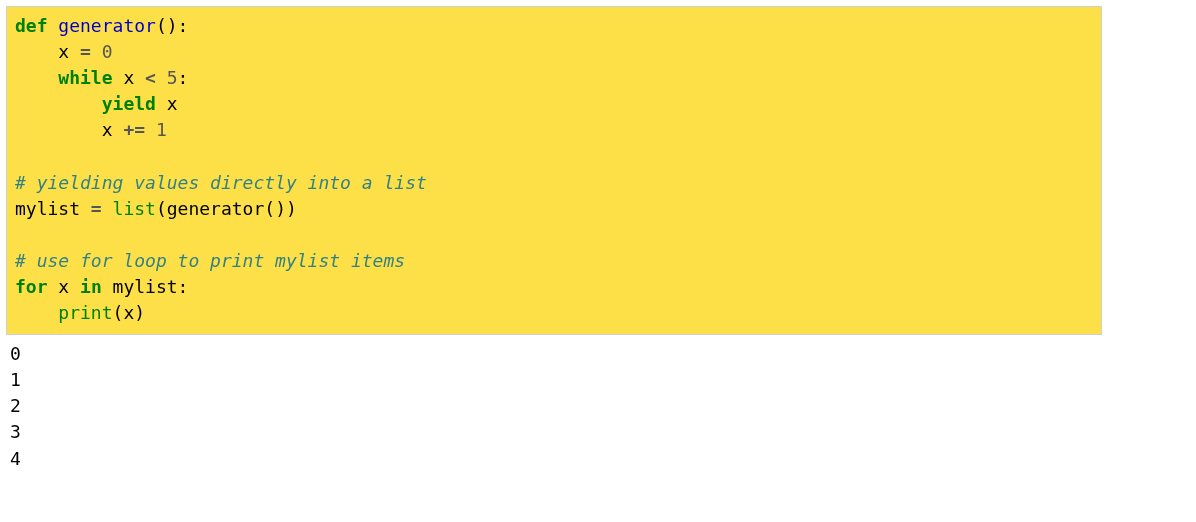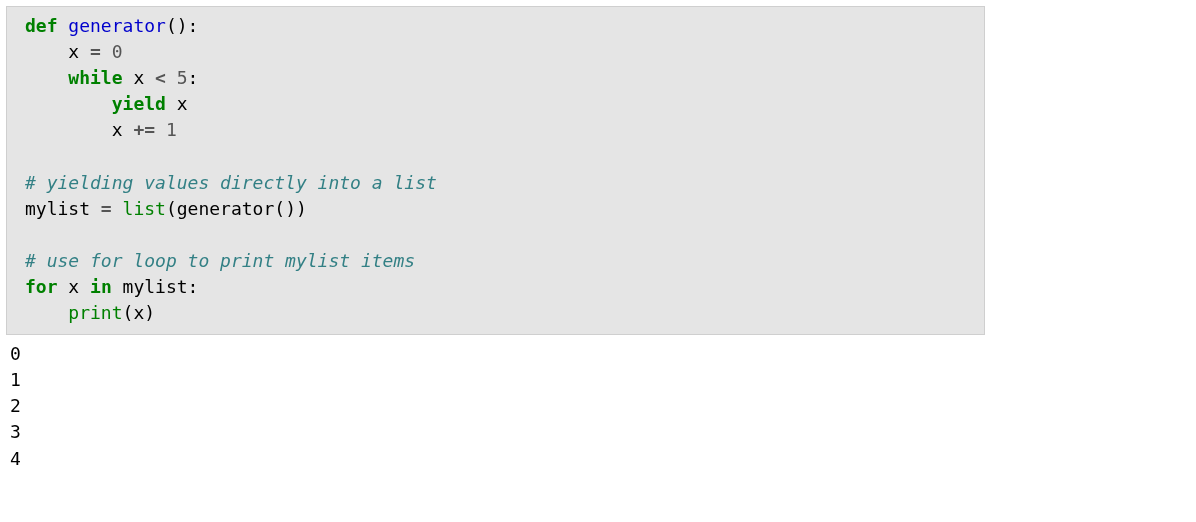--- a/index.html
+++ b/index.html
@@ -9,25 +9,25 @@
     background: #ffffff;
     font-family: "DejaVu Sans Mono", Menlo, Consolas, "Courier New", monospace;
     font-size: 18px;
     line-height: 1.45;
     color: #000000;
   }
 
   .code-block {
     margin: 6px;
     border: 1px solid #cfcfcf;
-    background: #e5e5e5;
-    padding: 6px 10px 8px 18px;
+    background: #fde047;
+    padding: 6px 10px 8px 8px;
     white-space: pre-wrap;
     box-sizing: border-box;
-    width: 979px;
+    width: 1096px;
   }
 
   .output-block {
     margin: 4px 6px 6px 6px;
     padding: 0 4px;
     white-space: pre-wrap;
     box-sizing: border-box;
     width: 1184px;
   }
 

